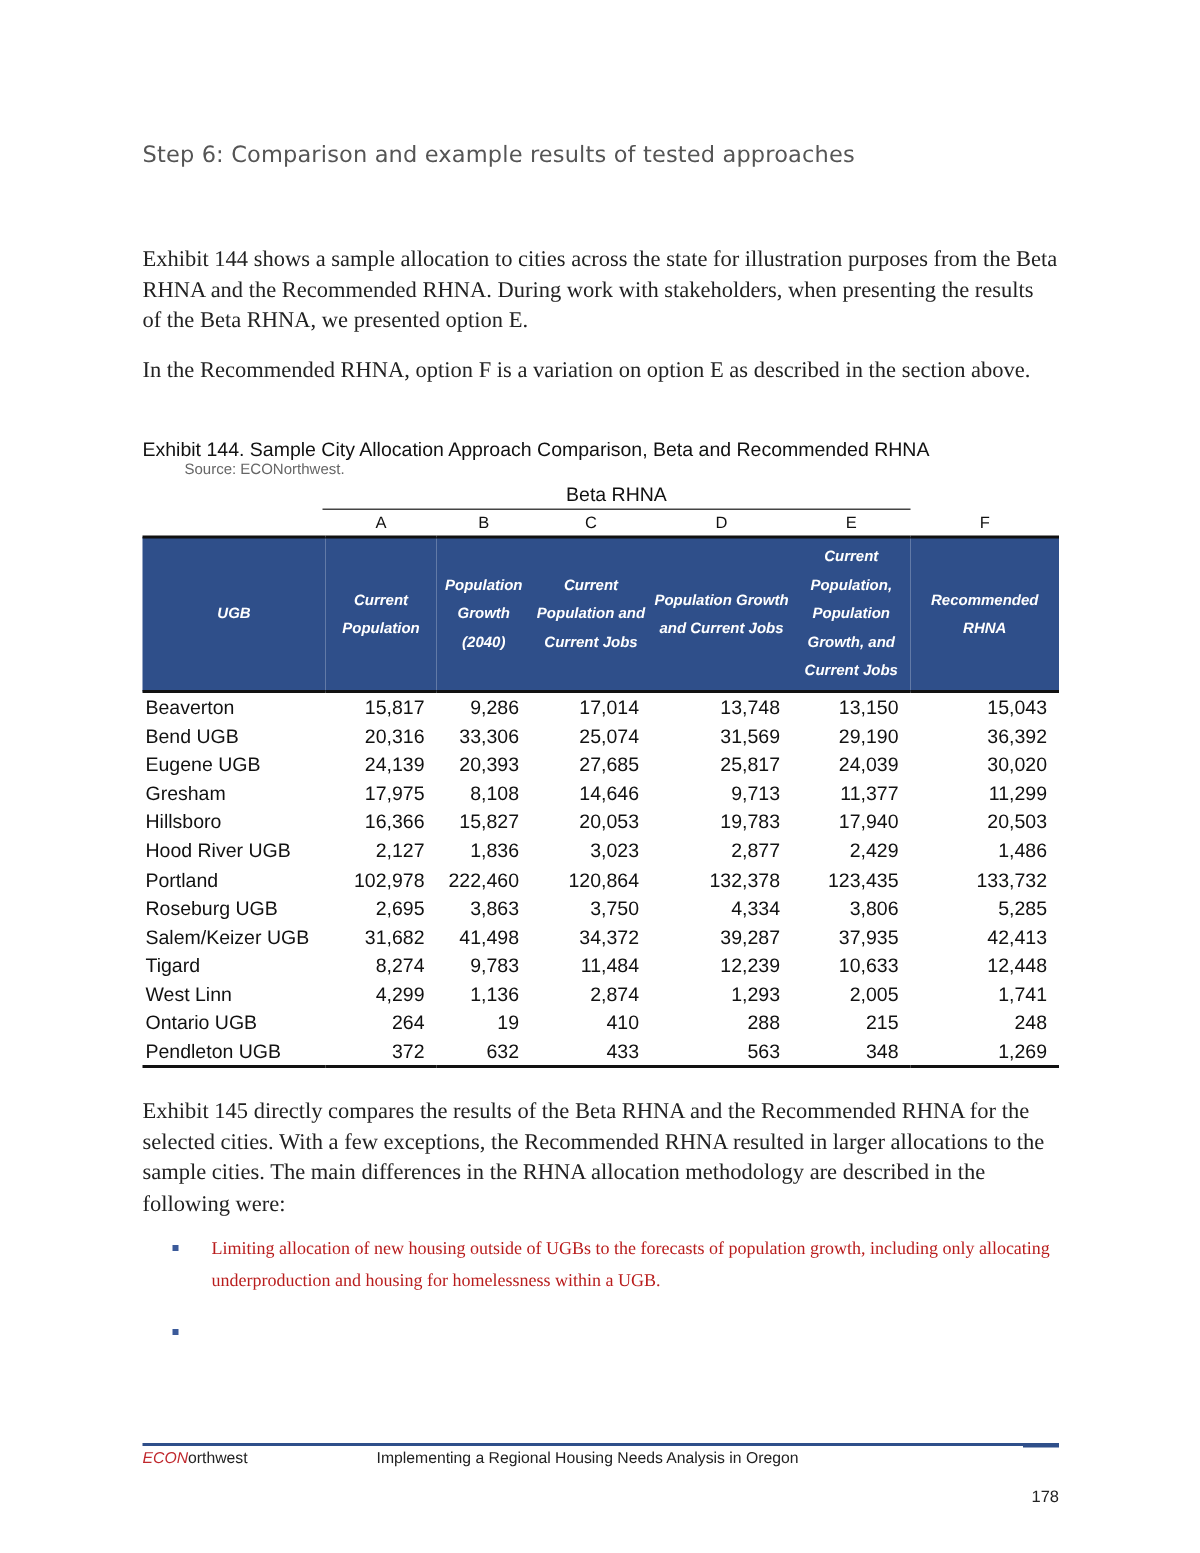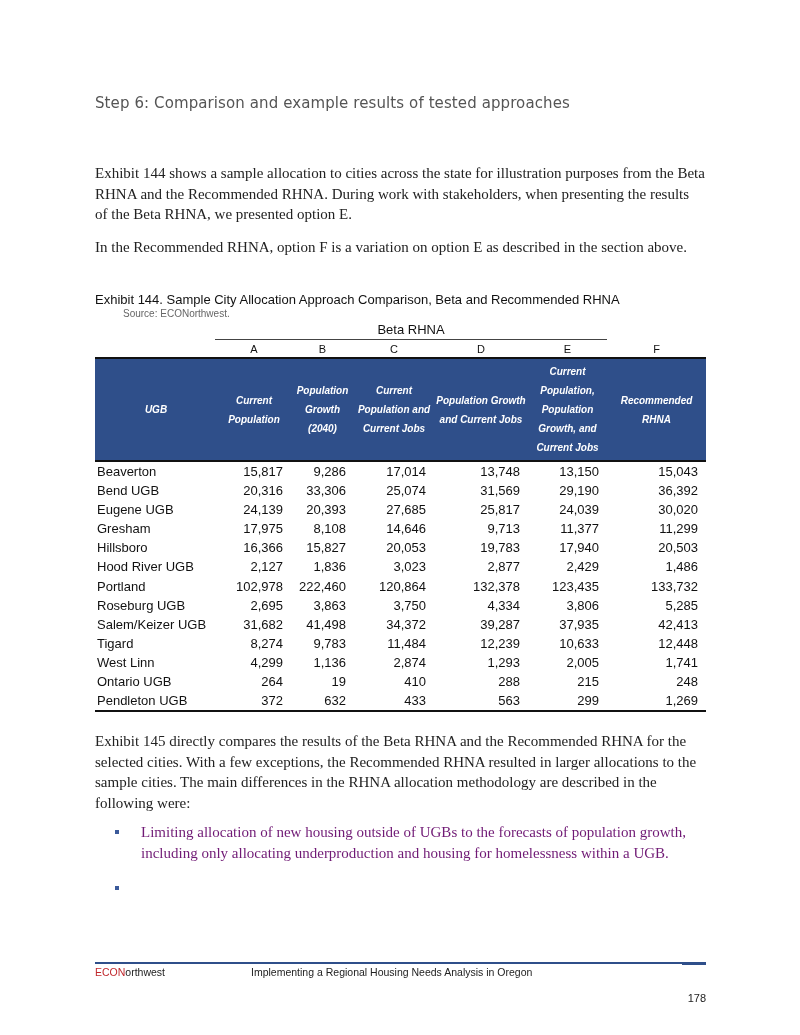--- a/index.html
+++ b/index.html
@@ -55,37 +55,37 @@
   }
   thead { border-top: 2px solid #111; border-bottom: 2px solid #111; }
   tbody td {
     font-size: 13px; height: 19.1px; line-height: 19px; color: #111;
     text-align: right; padding-right: 8px; white-space: nowrap;
   }
   tbody td.name { text-align: left; padding-left: 2px; padding-right: 0; }
   tbody tr:last-child td { border-bottom: 2px solid #111; }
 
   .bullets { position: absolute; left: 95px; top: 822px; width: 610px; }
-  .bullet { position: relative; padding-left: 46px; font-size: 15px; line-height: 20.5px; color: #701a75; margin-bottom: 15px; }
+  .bullet { position: relative; padding-left: 46px; font-size: 12px; line-height: 20.5px; color: #b91c1c; margin-bottom: 15px; }
   .bullet .mark {
     position: absolute; left: 20px; top: 8px; width: 4px; height: 4px; background: #3b5a9a;
   }
 
   .footer-rule {
     position: absolute; left: 95px; top: 962px; width: 611px; height: 2px; background: #2f4f8a;
   }
   .footer-rule-end {
     position: absolute; left: 682px; top: 962px; width: 24px; height: 3px; background: #2f4f8a;
   }
   .footer {
     position: absolute; left: 95px; top: 966px; width: 611px; height: 14px;
     font-family: "Liberation Sans", sans-serif; font-size: 10.5px; color: #222;
   }
   .footer .brand { position: absolute; left: 0; }
-  .footer .brand .eco { color: #c0282d; }
+  .footer .brand .eco { color: #c0282d; font-style: italic; }
   .footer .title { position: absolute; left: 156px; }
   .footer .page { position: absolute; right: 0; font-size: 11px; margin-top: 26px; }
 </style>
 </head>
 <body>
 
 <div class="step-title">Step 6: Comparison and example results of tested approaches</div>
 
 <p class="para" id="p1">Exhibit 144 shows a sample allocation to cities across the state for illustration purposes from the Beta RHNA and the Recommended RHNA. During work with stakeholders, when presenting the results of the Beta RHNA, we presented option E.</p>
 <p class="para" id="p2">In the Recommended RHNA, option F is a variation on option E as described in the section above.</p>
@@ -235,21 +235,21 @@
           <td>288</td>
           <td>215</td>
           <td>248</td>
         </tr>
         <tr>
           <td class="name">Pendleton UGB</td>
           <td>372</td>
           <td>632</td>
           <td>433</td>
           <td>563</td>
-          <td>299</td>
+          <td>348</td>
           <td>1,269</td>
         </tr>
       </tbody>
   </table>
 </div>
 
 <p class="para" id="p3">Exhibit 145 directly compares the results of the Beta RHNA and the Recommended RHNA for the selected cities. With a few exceptions, the Recommended RHNA resulted in larger allocations to the sample cities. The main differences in the RHNA allocation methodology are described in the following were:</p>
 
 <div class="bullets">
   <div class="bullet">

